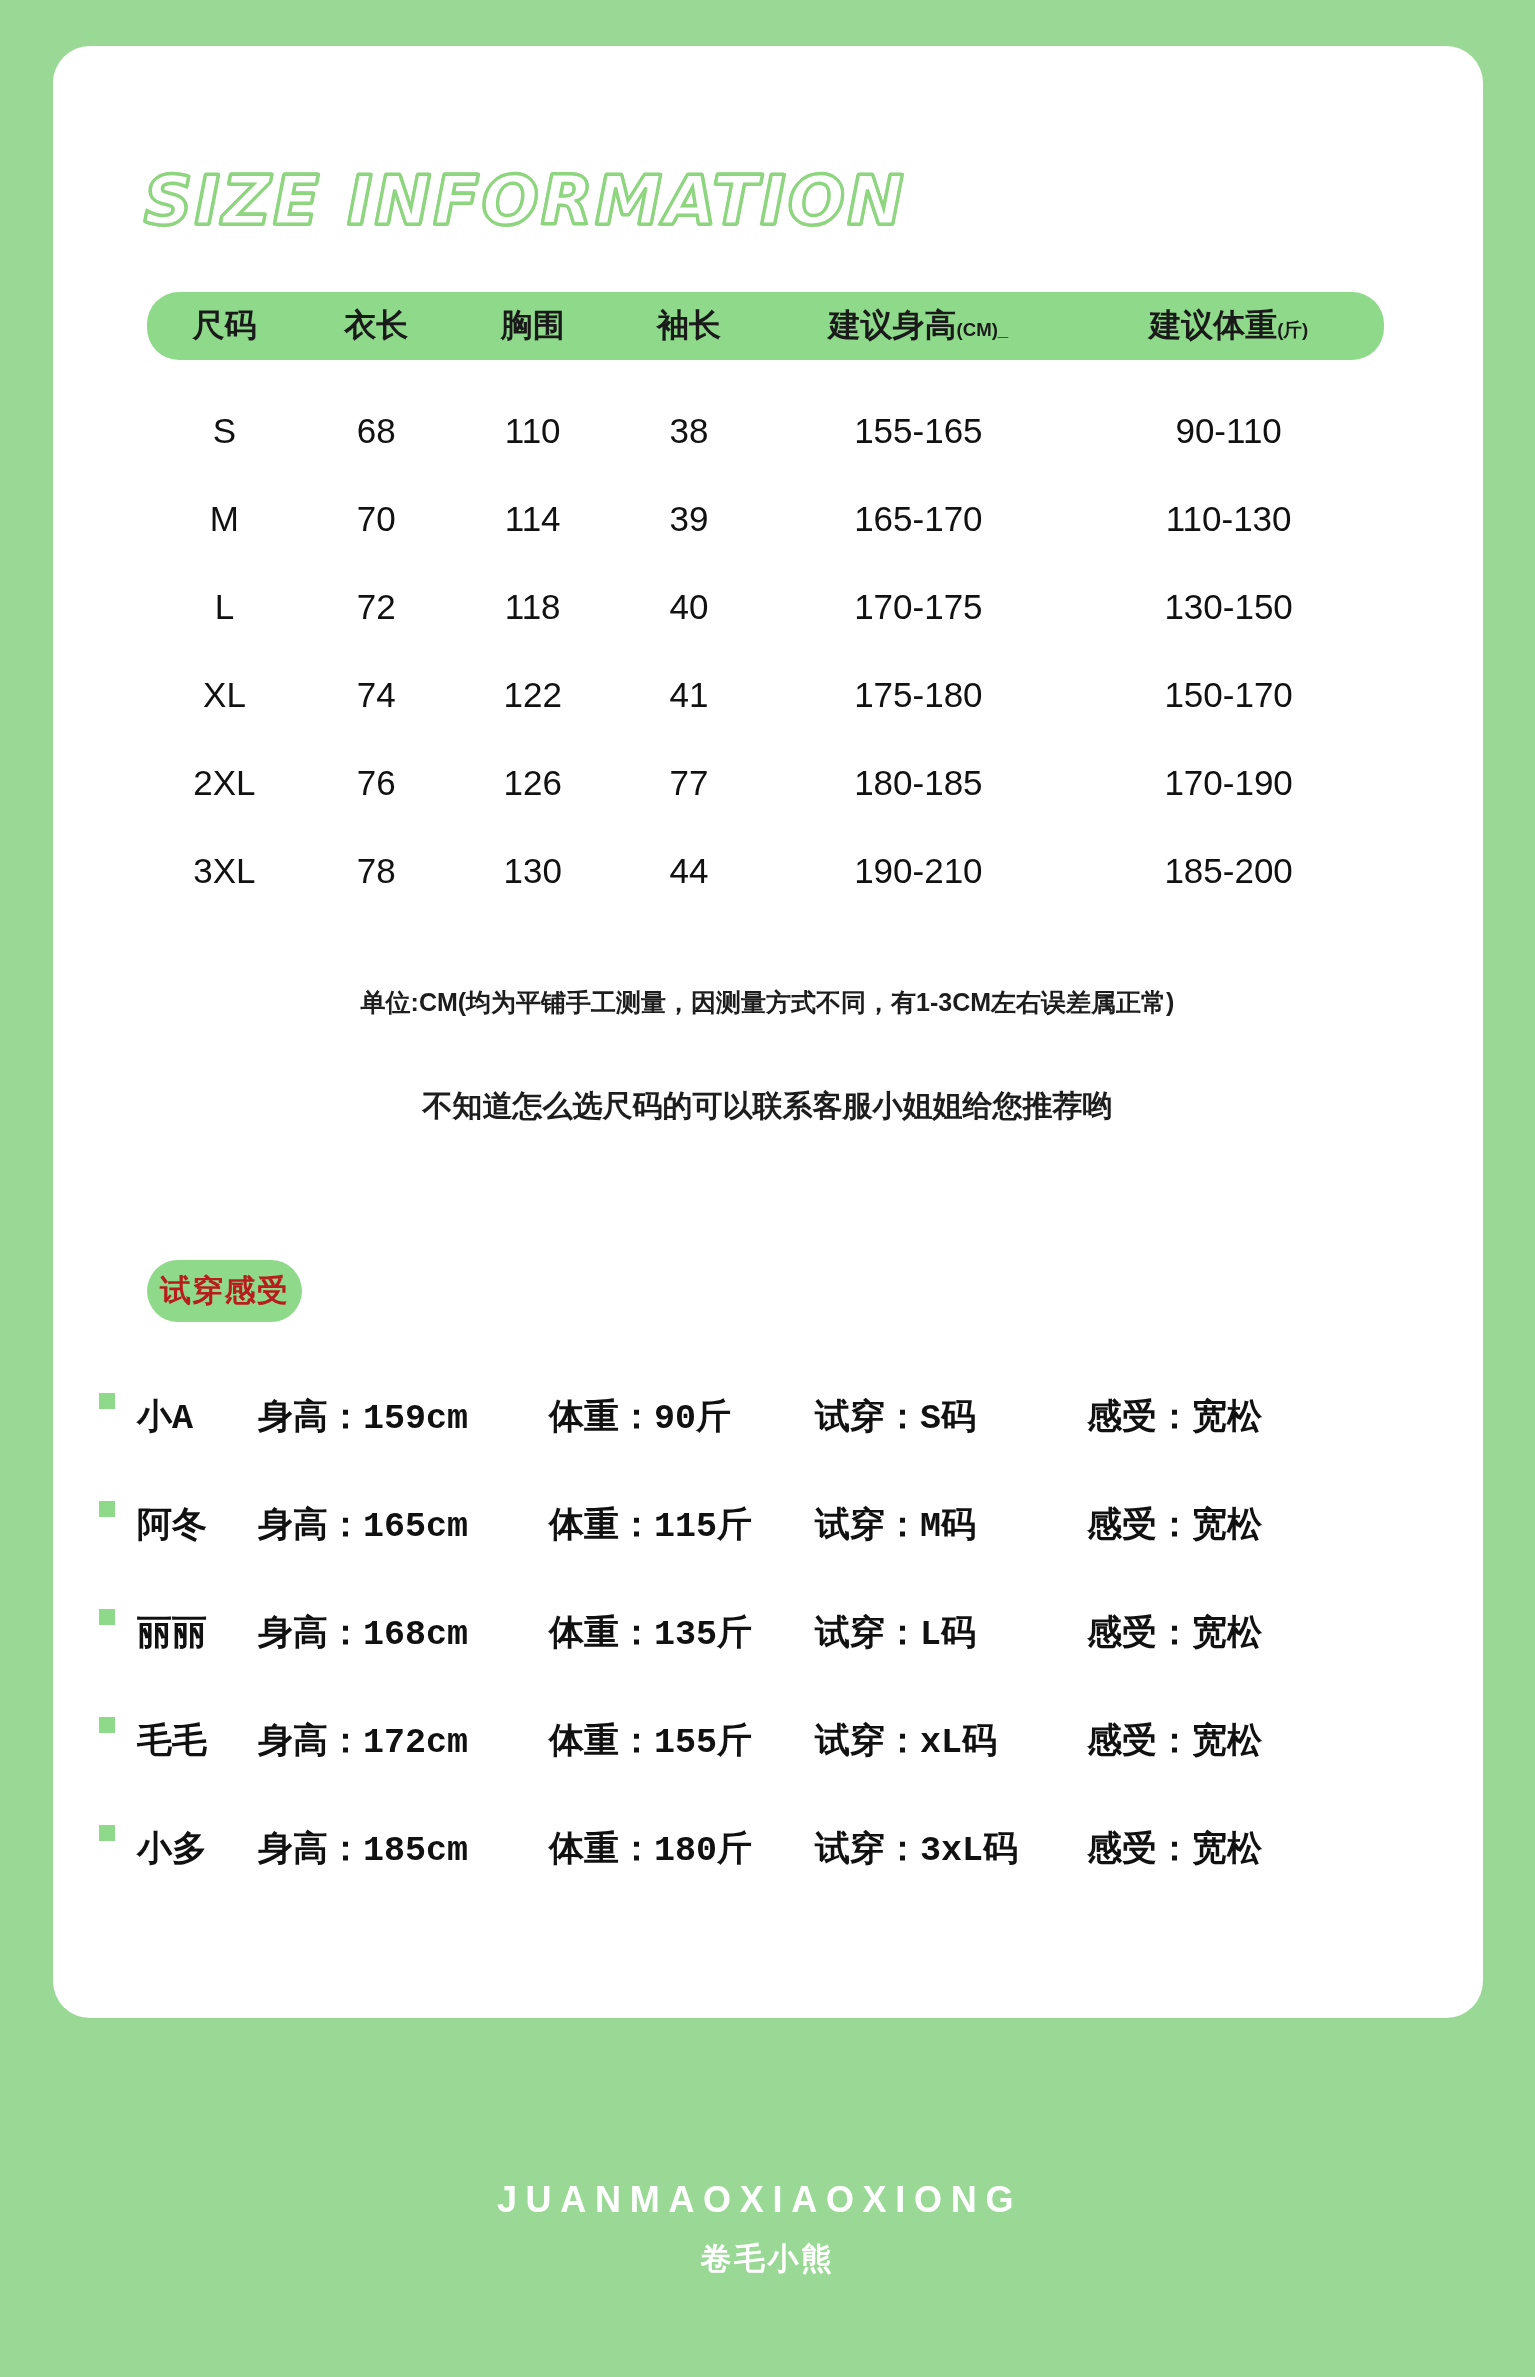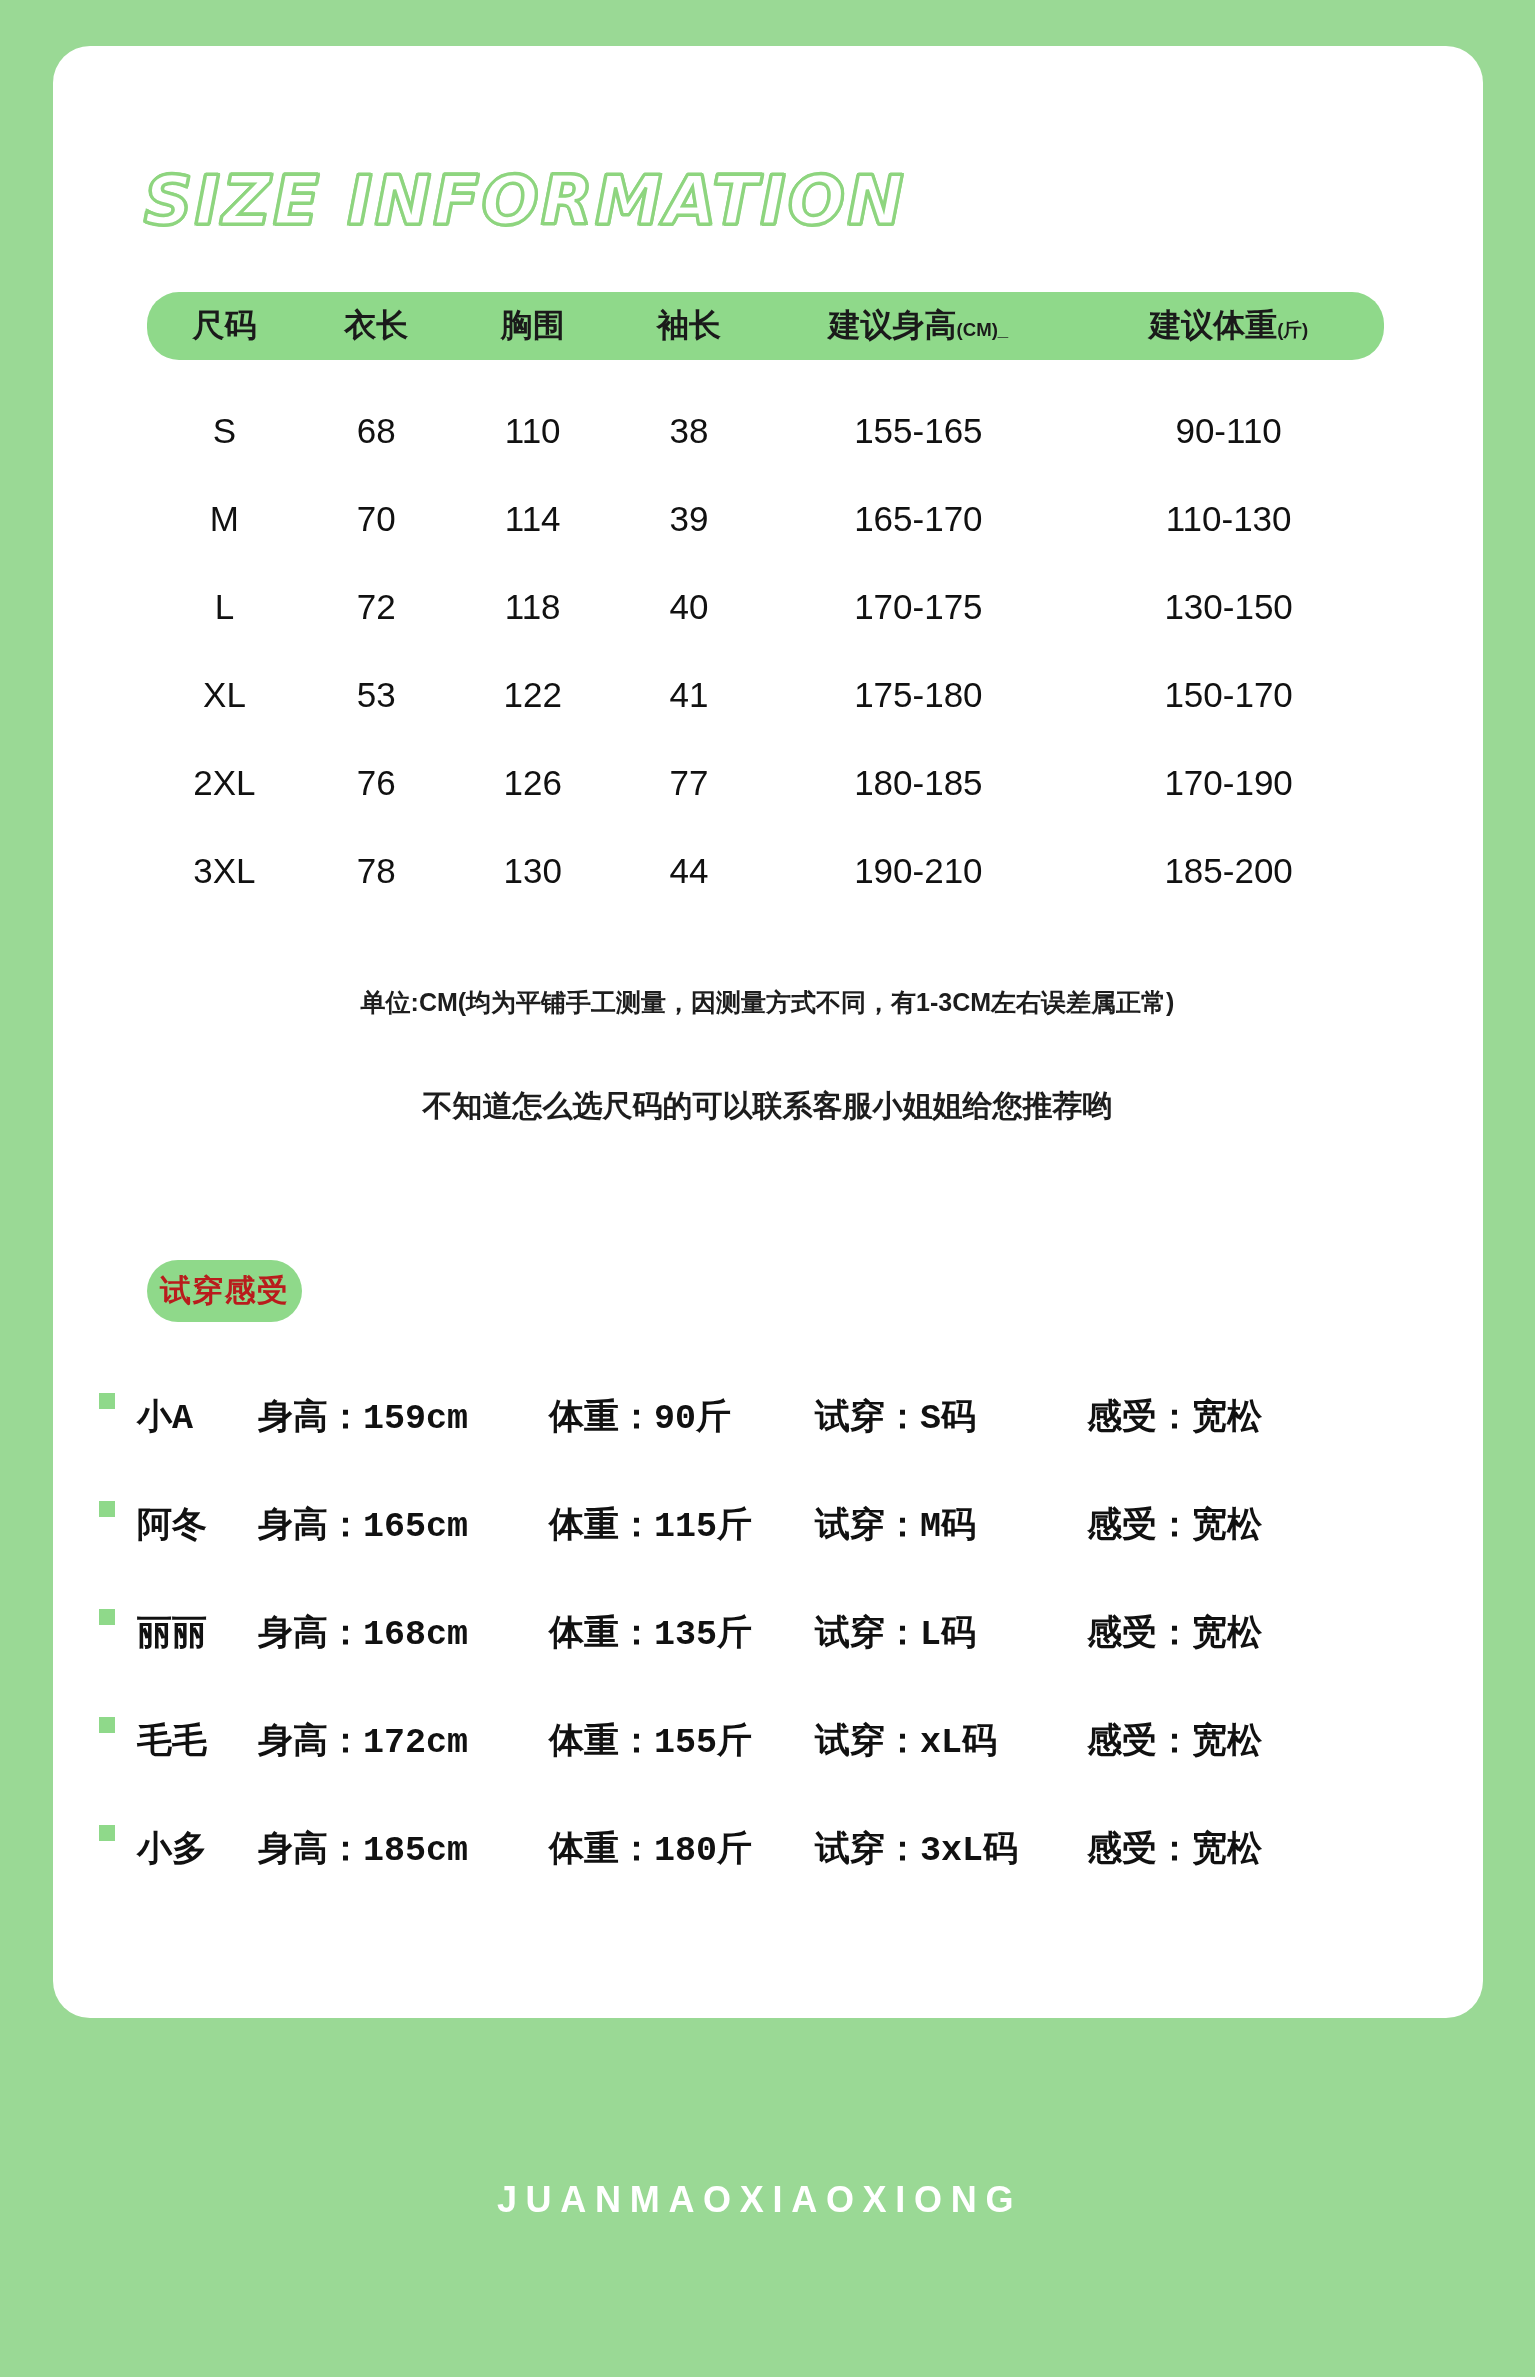--- a/index.html
+++ b/index.html
@@ -264,21 +264,21 @@
     <div class="row">
       <div class="cell col0">L</div>
       <div class="cell col1">72</div>
       <div class="cell col2">118</div>
       <div class="cell col3">40</div>
       <div class="cell col4">170-175</div>
       <div class="cell col5">130-150</div>
     </div>
     <div class="row">
       <div class="cell col0">XL</div>
-      <div class="cell col1">53</div>
+      <div class="cell col1">74</div>
       <div class="cell col2">122</div>
       <div class="cell col3">41</div>
       <div class="cell col4">175-180</div>
       <div class="cell col5">150-170</div>
     </div>
     <div class="row">
       <div class="cell col0">2XL</div>
       <div class="cell col1">76</div>
       <div class="cell col2">126</div>
       <div class="cell col3">77</div>
@@ -339,15 +339,16 @@
       <div class="bullet"></div>
       <div class="tr-name">小多</div>
       <div class="tr-h">身高：185cm</div>
       <div class="tr-w">体重：180斤</div>
       <div class="tr-s">试穿：3xL码</div>
       <div class="tr-f">感受：宽松</div>
     </div>
   </div>
 
   <div class="footer-en">JUANMAOXIAOXIONG</div>
+  <div class="footer-cn">卷毛小熊</div>
 
 </div>
 
 
 </body></html>

